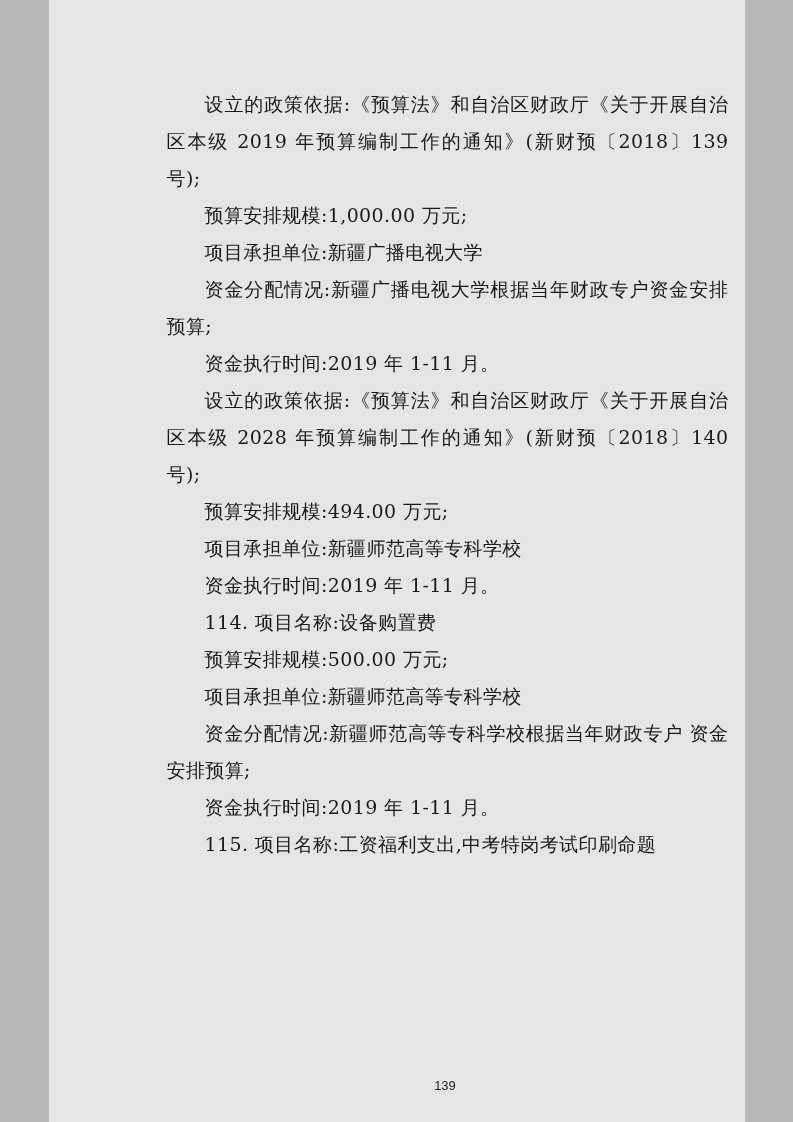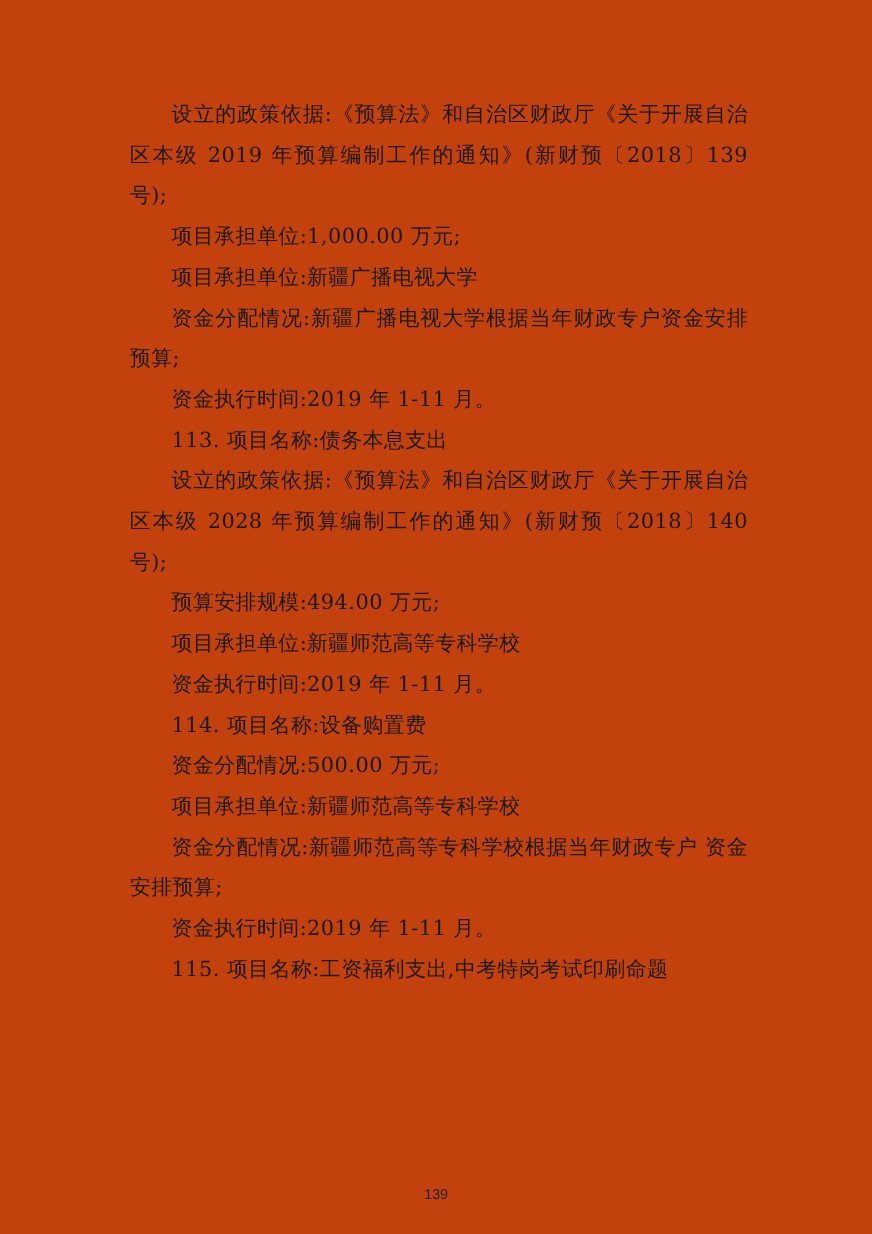--- a/index.html
+++ b/index.html
@@ -2,23 +2,23 @@
 <html><head>
 <meta charset="utf-8">
 <style>
   html, body {
     margin: 0;
     padding: 0;
     background: #b8b8b8;
   }
   .page {
     position: relative;
-    width: 793px;
+    width: 696px;
     height: 1122px;
-    background: #c2410c;
+    background: #e5e5e5;
     margin: 0 auto;
     box-sizing: border-box;
     overflow: hidden;
   }
   .content {
     position: absolute;
     left: 118px;
     top: 86px;
     width: 562px;
   }
@@ -46,30 +46,29 @@
     font-size: 13px;
     color: #222;
   }
 </style>
 </head>
 <body>
 
 <div class="page">
   <div class="content">
     <p class="para indent2">设立的政策依据:《预算法》和自治区财政厅《关于开展自治区本级 2019 年预算编制工作的通知》(新财预〔2018〕139 号);</p>
-    <p class="para indent2">项目承担单位:1,000.00 万元;</p>
+    <p class="para indent2">预算安排规模:1,000.00 万元;</p>
     <p class="para indent2">项目承担单位:新疆广播电视大学</p>
     <p class="para indent2">资金分配情况:新疆广播电视大学根据当年财政专户资金安排预算;</p>
     <p class="para indent2">资金执行时间:2019 年 1-11 月。</p>
-    <p class="para indent2">113. 项目名称:债务本息支出</p>
     <p class="para indent2">设立的政策依据:《预算法》和自治区财政厅《关于开展自治区本级 2028 年预算编制工作的通知》(新财预〔2018〕140 号);</p>
     <p class="para indent2">预算安排规模:494.00 万元;</p>
     <p class="para indent2">项目承担单位:新疆师范高等专科学校</p>
     <p class="para indent2">资金执行时间:2019 年 1-11 月。</p>
     <p class="para indent2">114. 项目名称:设备购置费</p>
-    <p class="para indent2">资金分配情况:500.00 万元;</p>
+    <p class="para indent2">预算安排规模:500.00 万元;</p>
     <p class="para indent2">项目承担单位:新疆师范高等专科学校</p>
     <p class="para indent2">资金分配情况:新疆师范高等专科学校根据当年财政专户 资金安排预算;</p>
     <p class="para indent2">资金执行时间:2019 年 1-11 月。</p>
     <p class="para indent2">115. 项目名称:工资福利支出,中考特岗考试印刷命题</p>
   </div>
   <div class="footer">139</div>
 </div>
 
 </body></html>

